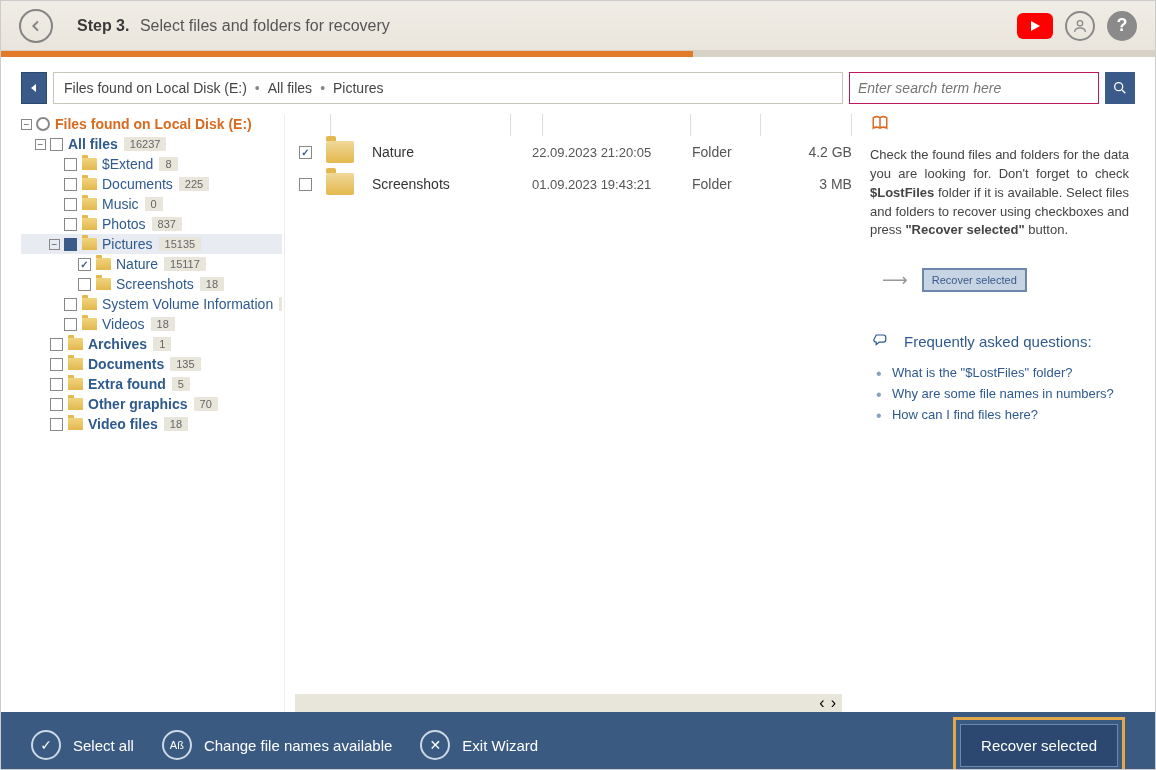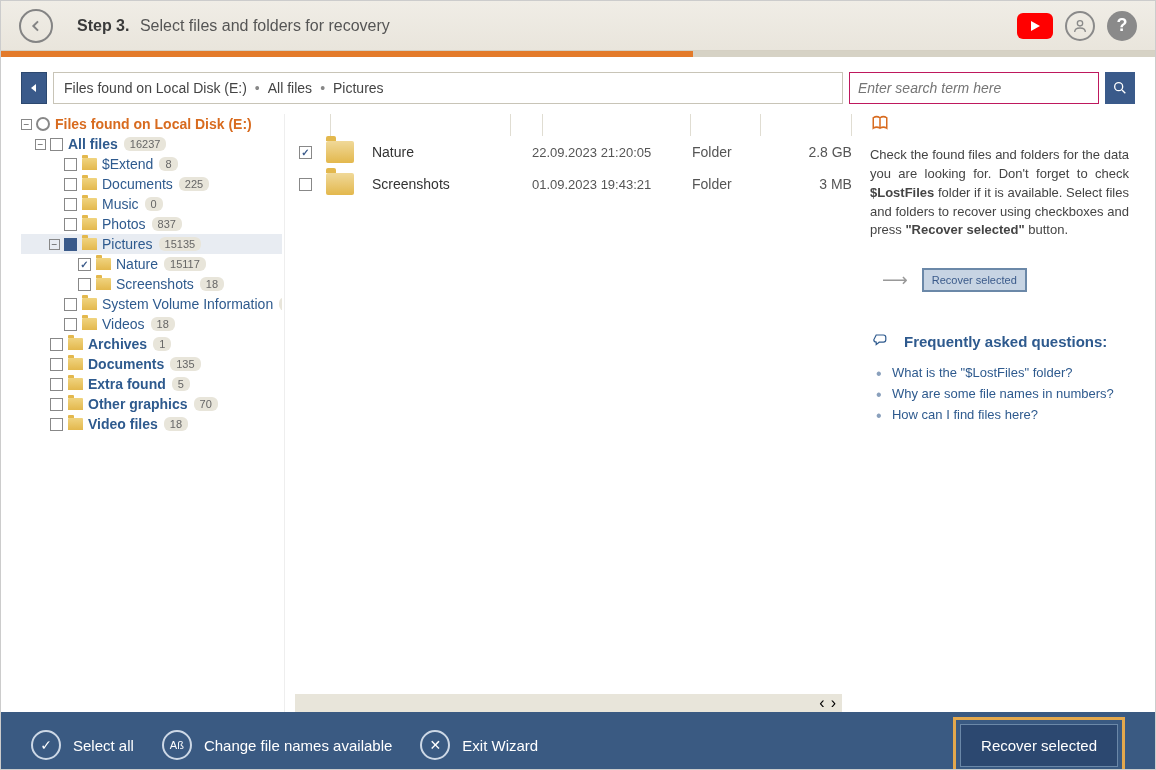--- a/index.html
+++ b/index.html
@@ -31,21 +31,21 @@
 .cb{width:13px;height:13px;border:1px solid #888;margin-right:5px;flex-shrink:0;display:flex;align-items:center;justify-content:center;font-size:10px}
 .cb.checked::after{content:"✓";color:#3a5a8a;font-weight:bold}
 .cb.partial{background:#3a5a8a;border-color:#3a5a8a}
 .fld-ico{width:15px;height:12px;background:linear-gradient(#f0d480,#e3b84d);border-radius:1px 1px 0 0;margin-right:5px;flex-shrink:0;position:relative}
 .fld-ico::before{content:"";position:absolute;top:-3px;left:0;width:6px;height:3px;background:#e3b84d;border-radius:1px 1px 0 0}
 .disk-ico{width:14px;height:14px;border:2px solid #888;border-radius:50%;margin-right:5px;flex-shrink:0}
 .tree-row .lbl{color:#2e5a8e}
 .tree-row.root .lbl{color:#d86b1f;font-weight:bold}
 .tree-row.sel{background:#e8ecf2}
 .tree-row.bold .lbl{font-weight:bold}
-.badge{background:#e8e5da;color:#666;font-size:11px;padding:1px 6px;border-radius:6px;margin-left:6px}
+.badge{background:#e8e5da;color:#666;font-size:11px;padding:1px 6px;border-radius:1px;margin-left:6px}
 .ind1{padding-left:14px}.ind2{padding-left:28px}.ind3{padding-left:42px}
 .filelist{flex:1;position:relative;border-left:1px solid #eee;margin-left:2px}
 .fl-header{height:22px;display:flex;font-size:12px;color:#666}
 .fl-header div{border-right:1px solid #e0ddd2;padding:0 8px}
 .fl-row{display:flex;align-items:center;padding:5px 0;font-size:14px;color:#333}
 .fl-row .cb{margin:0 14px}
 .big-fld{width:28px;height:22px;background:linear-gradient(#f0d999,#e3b84d);border-radius:2px;margin-right:18px;position:relative}
 .big-fld::before{content:"";position:absolute;top:-5px;left:0;width:10px;height:5px;background:#e3b84d;border-radius:2px 2px 0 0}
 .fl-row .name{width:160px}
 .fl-row .date{width:160px;font-size:13px;color:#555}
@@ -54,21 +54,21 @@
 .hscroll{position:absolute;bottom:0;left:10px;right:10px;height:18px;background:#e8e5da;display:flex;align-items:center;justify-content:flex-end;gap:6px;padding:0 6px}
 .sidebar{width:290px;padding:0 6px 0 18px;font-size:13px;color:#444}
 .sb-title{color:#d86b1f;font-weight:bold;font-size:15px;display:flex;align-items:center;gap:10px;margin-bottom:14px}
 .sb-text{text-align:justify;line-height:1.45;margin-bottom:18px}
 .sb-illus{display:flex;align-items:center;gap:14px;padding:10px 0 40px 12px}
 .mini-tree{font-size:11px;color:#6b88a8;line-height:1.7}
 .mini-tree .r{display:flex;align-items:center;gap:5px}
 .mini-fld{width:12px;height:9px;background:#e3b84d;border-radius:1px}
 .mini-btn{border:2px solid #6b88a8;background:#c7d4e3;color:#3a5a8a;font-size:11px;padding:4px 8px}
 .arrow{color:#999;font-size:18px}
-.faq-title{color:#2e5a8e;font-weight:bold;font-size:15px;display:flex;align-items:center;gap:12px;margin-bottom:12px}
+.faq-title{color:#2e5a8e;font-weight:normal;font-size:15px;display:flex;align-items:center;gap:12px;margin-bottom:12px}
 .faq-list{list-style:none}
 .faq-list li{color:#2e5a8e;padding:3px 0 3px 22px;position:relative;cursor:pointer}
 .faq-list li::before{content:"•";position:absolute;left:6px;color:#8aa0bc;font-size:16px}
 .footer{height:66px;background:#3a5a82;display:flex;align-items:center;padding:0 30px;gap:28px;color:#fff;font-size:15px}
 .ft-btn{display:flex;align-items:center;gap:12px;cursor:pointer}
 .ft-circ{width:30px;height:30px;border:2px solid #cdd8e6;border-radius:50%;display:flex;align-items:center;justify-content:center;font-size:14px}
 .recover-wrap{margin-left:auto;border:3px solid #e3a84d;padding:4px}
 .recover-btn{background:#2c4870;border:1px solid #6b88a8;color:#fff;padding:12px 20px;font-size:15px;cursor:pointer}
 </style>
 </head>
@@ -244,21 +244,21 @@
         <div style="width:148px"></div>
         <div style="width:70px"></div>
         <div style="flex:1"></div>
     </div>
     <div class="fl-row">
       <span class="cb checked"></span>
       <span class="big-fld"></span>
       <span class="name">Nature</span>
       <span class="date">22.09.2023 21:20:05</span>
       <span class="type">Folder</span>
-      <span class="size">2.8 GB</span>
+      <span class="size">4.2 GB</span>
     </div>
     <div class="fl-row">
       <span class="cb"></span>
       <span class="big-fld"></span>
       <span class="name">Screenshots</span>
       <span class="date">01.09.2023 19:43:21</span>
       <span class="type">Folder</span>
       <span class="size">3 MB</span>
     </div>
     <div class="hscroll">

